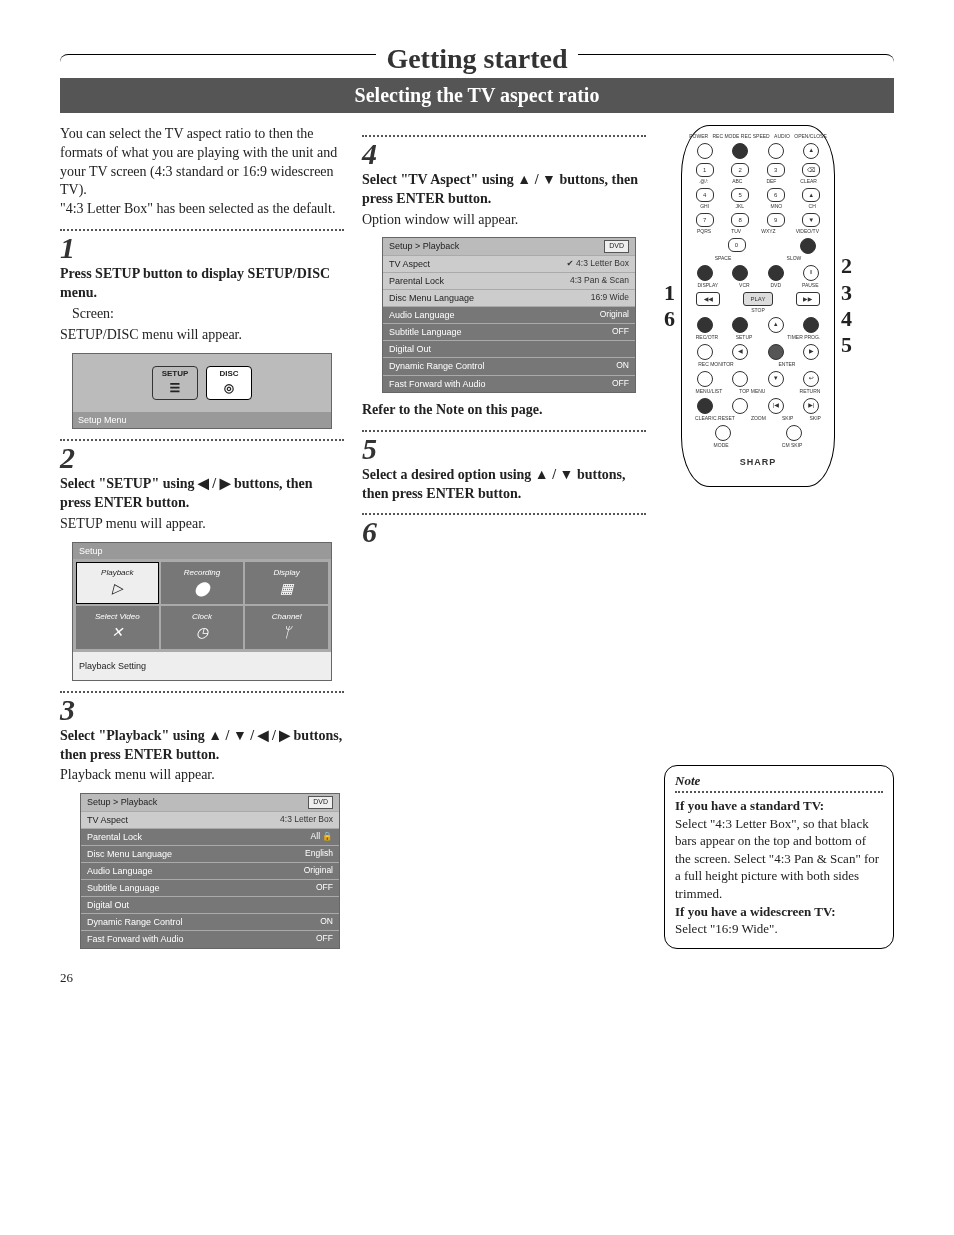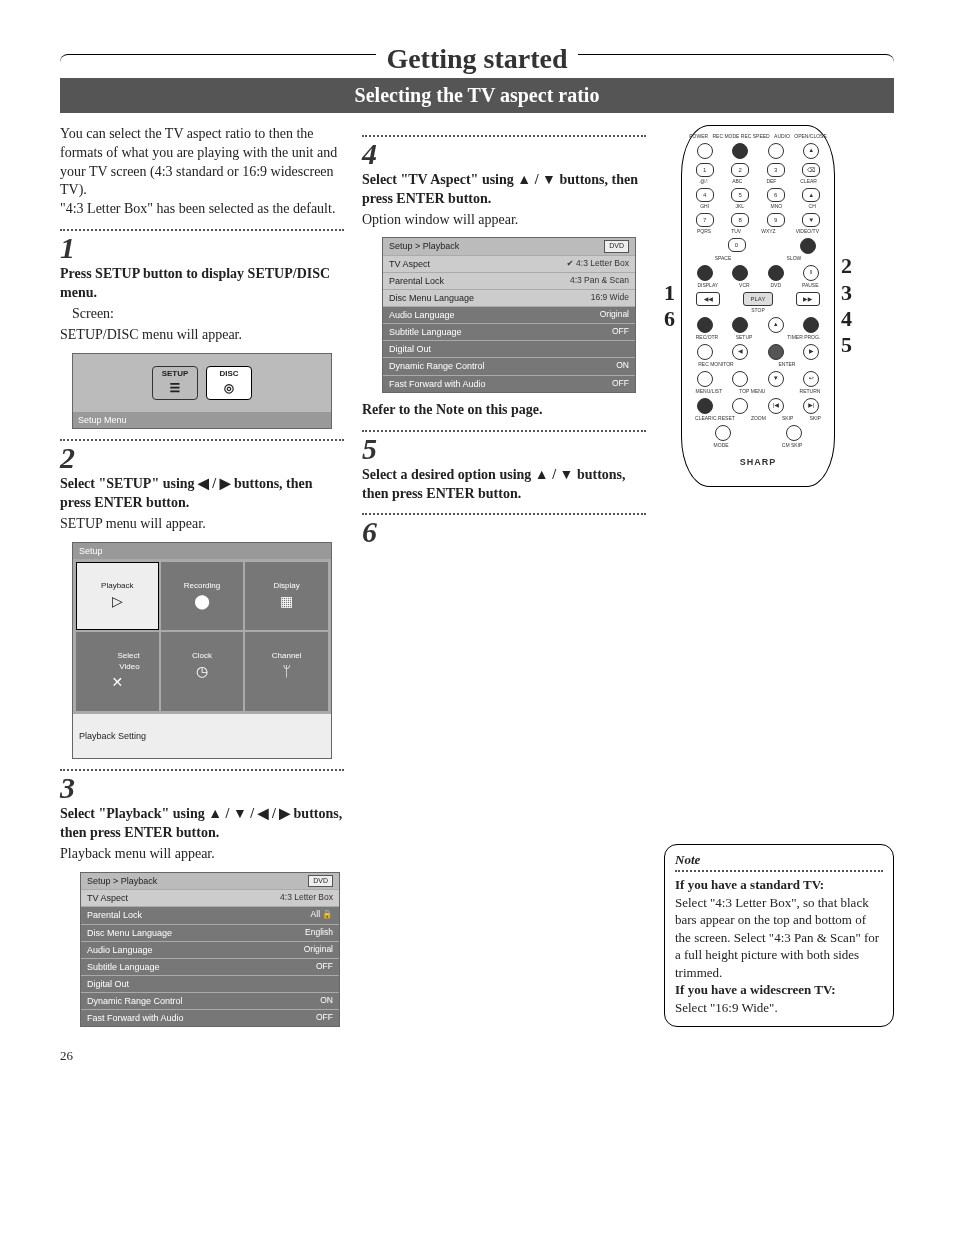--- a/index.html
+++ b/index.html
@@ -133,39 +133,40 @@
   .setup-grid {
     display: grid;
     grid-template-columns: repeat(3, 1fr);
     gap: 2px;
     padding: 3px;
     background: #aaa;
   }
   .setup-cell {
     background: #777;
     color: #fff;
-    text-align: right;
+    text-align: center;
     font-size: 8px;
-    padding: 19px;
+    padding: 6px;
     display: flex;
     flex-direction: column;
     align-items: center;
+    font-style: italic;
   }
   .setup-cell.active {
     background: #eee;
     color: #222;
     box-shadow: 0 0 0 1px #000 inset;
   }
   .setup-cell .icon {
     font-size: 14px;
     line-height: 1.4;
   }
   .setup-footer {
     background: #eee;
-    padding: 16px 6px;
+    padding: 8px 6px;
     font-size: 9px;
   }
   .remote-wrap {
     display: flex;
     align-items: center;
     gap: 6px;
   }
   .remote {
     width: 140px;
     height: 340px;

